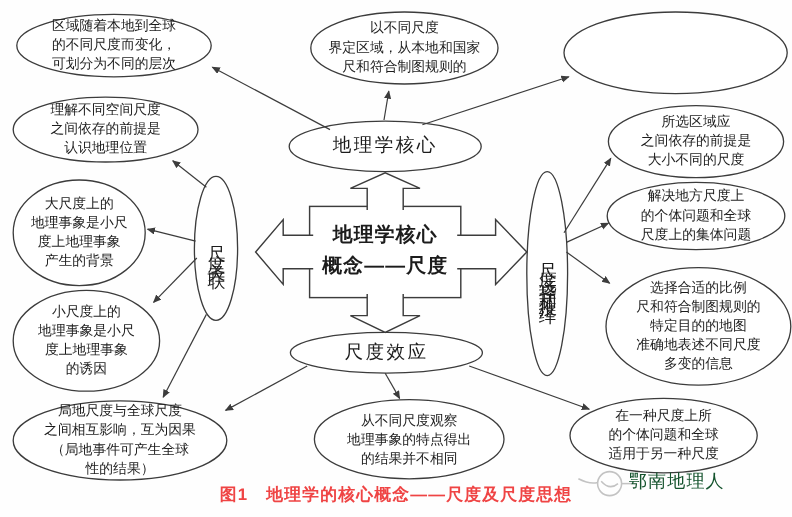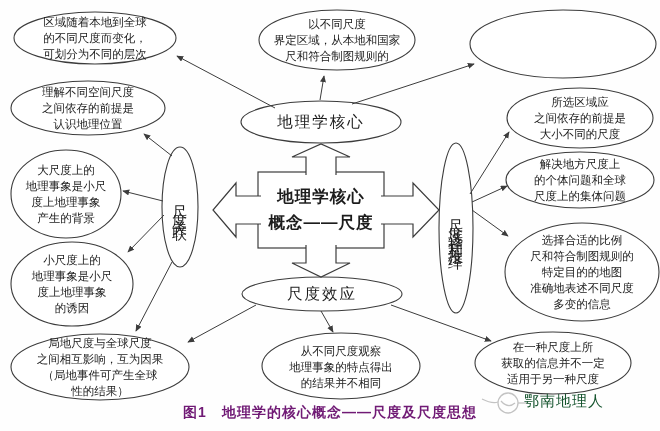--- a/index.html
+++ b/index.html
@@ -16,21 +16,21 @@
   .hub{font-size:15.5px;letter-spacing:2px;}
   .vhub{
     writing-mode:vertical-rl;text-orientation:upright;
     font-size:15px;line-height:1;display:flex;align-items:center;justify-content:center;
   }
   .v4{letter-spacing:7px;}
   .v7{letter-spacing:6px;}
   .center-title{font-size:16.5px;font-weight:600;line-height:1.55;letter-spacing:1px;}
   .caption{
     position:absolute;left:0;top:404px;width:660px;text-align:center;
-    font-size:14px;font-weight:bold;color:#701a75;letter-spacing:1px;
+    font-size:14px;font-weight:bold;color:#ef4444;letter-spacing:1px;
   }
   .watermark{
     position:absolute;left:524px;top:392px;font-size:15px;color:#14532d;
     letter-spacing:1px;white-space:nowrap;
   }
 </style>
 </head>
 <body>
 
 <div id="stage">
@@ -135,18 +135,18 @@
 大小不同的尺度</div>
   <div class="node" style="left:507px;top:152px;width:146px;height:56px;">解决地方尺度上
 的个体问题和全球
 尺度上的集体问题</div>
   <div class="node" style="left:506px;top:224px;width:152px;height:96px;">选择合适的比例
 尺和符合制图规则的
 特定目的的地图
 准确地表述不同尺度
 多变的信息</div>
   <div class="node" style="left:476px;top:334px;width:154px;height:58px;">在一种尺度上所
-获取的信息并不一定
+的个体问题和全球
 适用于另一种尺度</div>
 
   <div class="caption">图1　地理学的核心概念——尺度及尺度思想</div>
   <div class="watermark">鄂南地理人</div>
 </div>
 
 </body></html>

